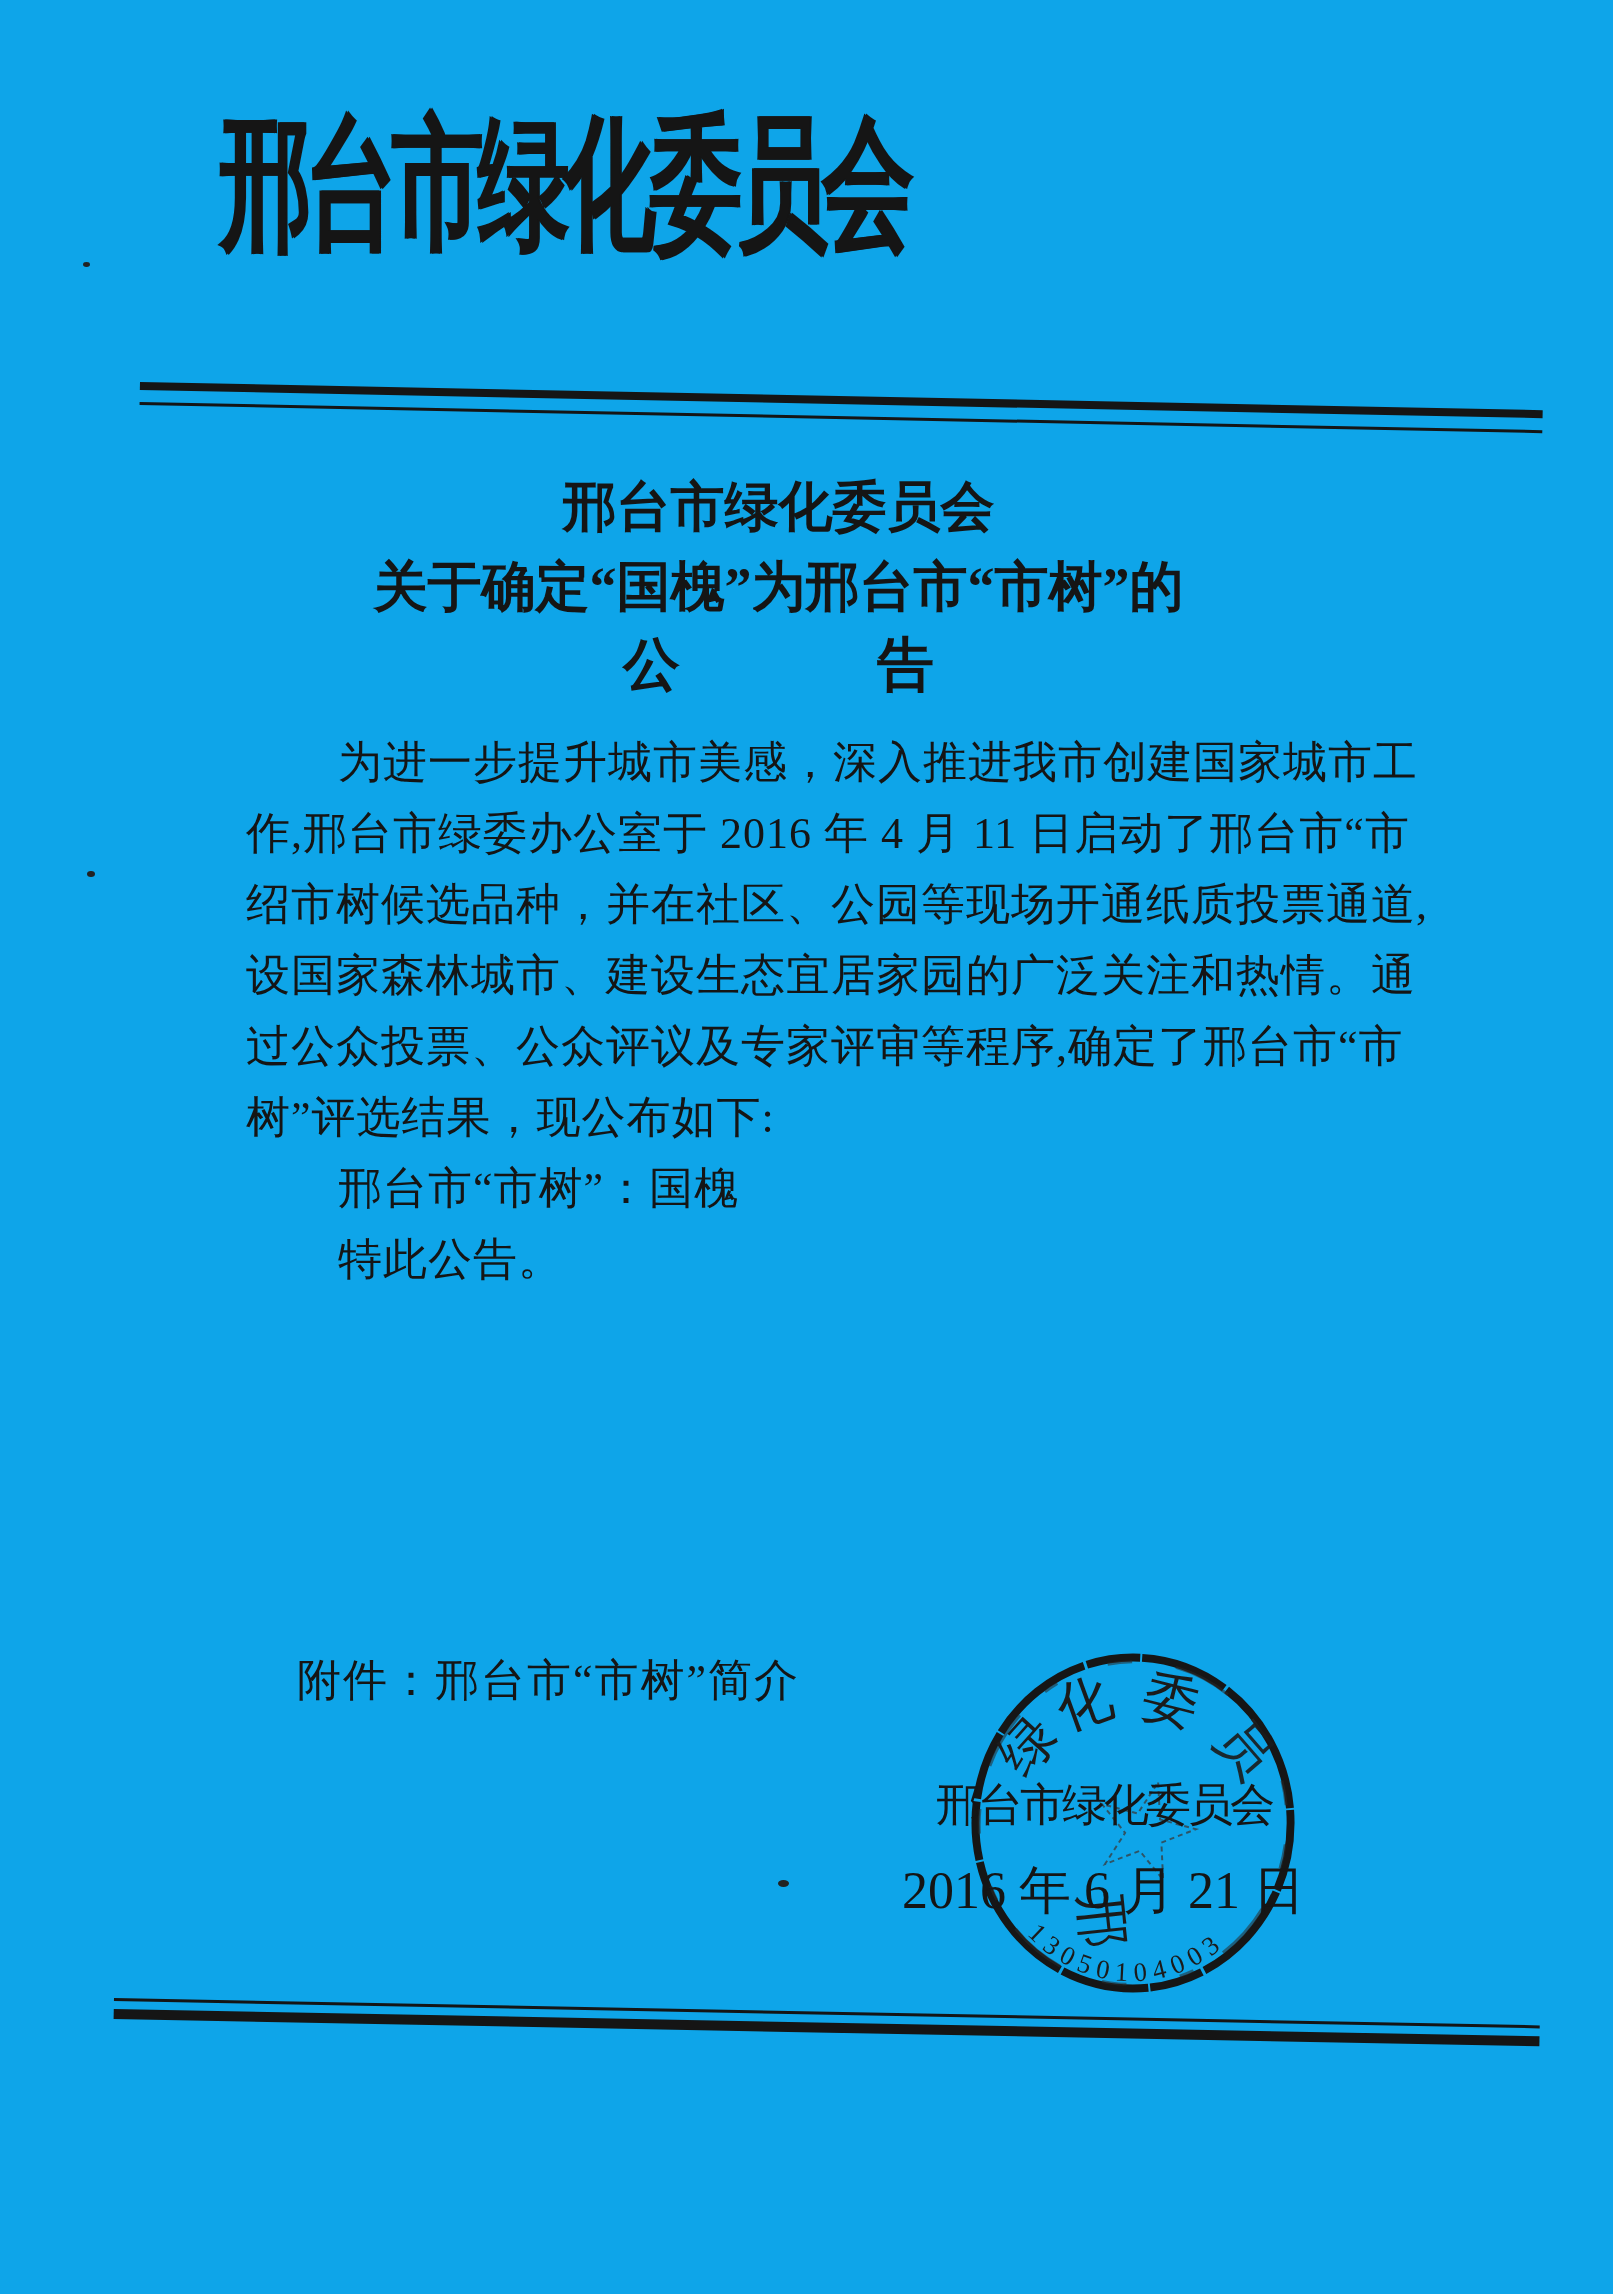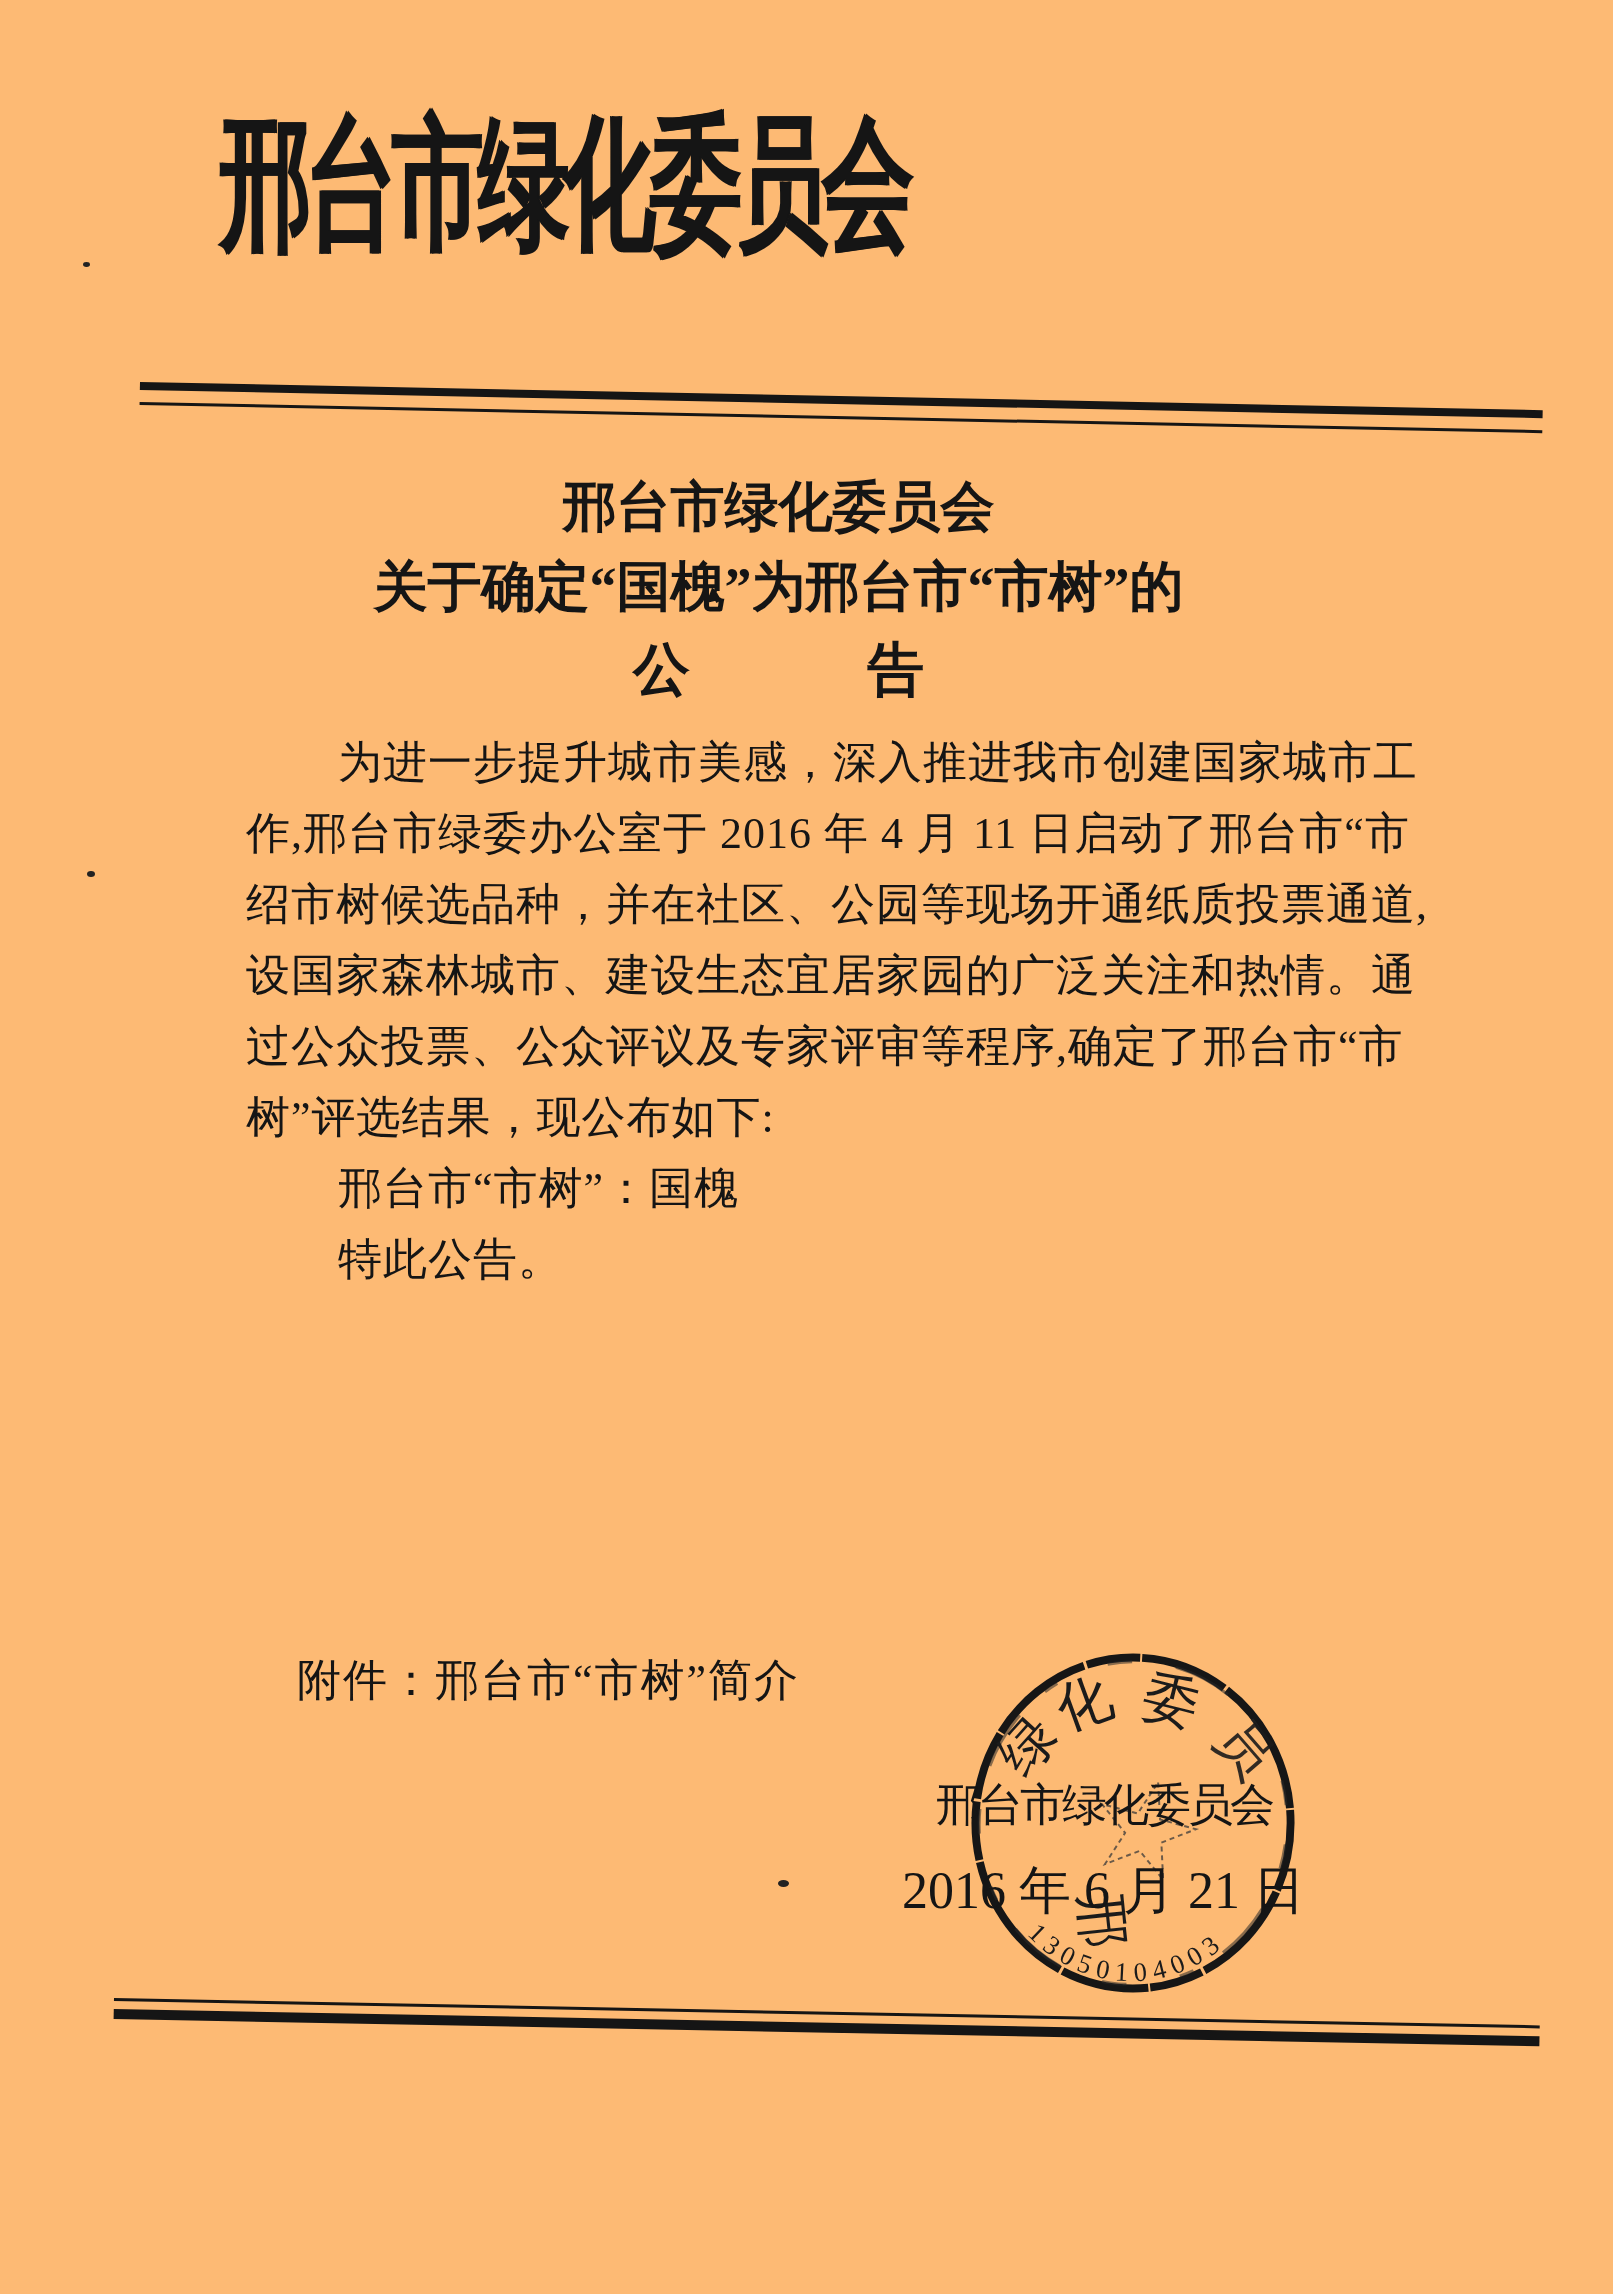--- a/index.html
+++ b/index.html
@@ -1,17 +1,17 @@
 <!DOCTYPE html>
 <html><head>
 <meta charset="utf-8">
 <style>
   html,body{margin:0;padding:0;background:#e8e8e8;}
   .page{
-    position:relative;width:1614px;height:2294px;background:#fdba74;overflow:hidden;
+    position:relative;width:1614px;height:2294px;background:#0ea5e9;overflow:hidden;
     font-family:"Liberation Serif","DejaVu Serif",serif;color:#151515;margin:0 auto;
   }
   
   .letterhead{
     position:absolute;left:219px;top:87px;font-size:91px;font-weight:bold;
     letter-spacing:-4.9px;white-space:nowrap;transform:scaleY(1.6);transform-origin:left top;
     text-shadow:2px 0 0 currentColor;
   }
   
   .rule{position:absolute;transform-origin:left top;}
@@ -19,21 +19,21 @@
   .rule-bottom{left:114px;top:1998px;width:1426px;transform:rotate(1.1deg);}
   .rl{background:#151515;}
   .rl.thick{height:7.9px;}
   .rl.thin{height:3px;}
   .rule-top .thick{margin-bottom:11.8px;}
   .rule-bottom .thin{margin-bottom:7.9px;}
   .rule-bottom .thick{height:9.9px;}
   
   .title-block{position:absolute;left:212px;top:467px;width:1133px;text-align:center;font-weight:bold;}
   .t1,.t2{font-size:54px;line-height:80px;white-space:nowrap;}
-  .t3{font-size:57px;line-height:85px;}
+  .t3{font-size:57px;line-height:85px;font-family:Liberation Mono, monospace;}
   .t3 span{display:inline-block;}
   .t3 .gap{margin-left:163px;}
   
   .body-text{position:absolute;left:246px;top:727px;width:1123px;}
   .bl{font-size:44px;line-height:71px;height:71px;letter-spacing:1px;white-space:nowrap;}
   .indent{padding-left:92px;}
   .attachment{position:absolute;left:297px;top:1623px;font-size:44px;letter-spacing:2px;white-space:nowrap;margin-top:28px;}
   
   .sig-org{position:absolute;left:936px;top:1775px;font-size:45px;letter-spacing:-3px;white-space:nowrap;z-index:3;}
   .sig-date{position:absolute;left:902px;top:1856px;font-size:52px;white-space:nowrap;z-index:3;}

